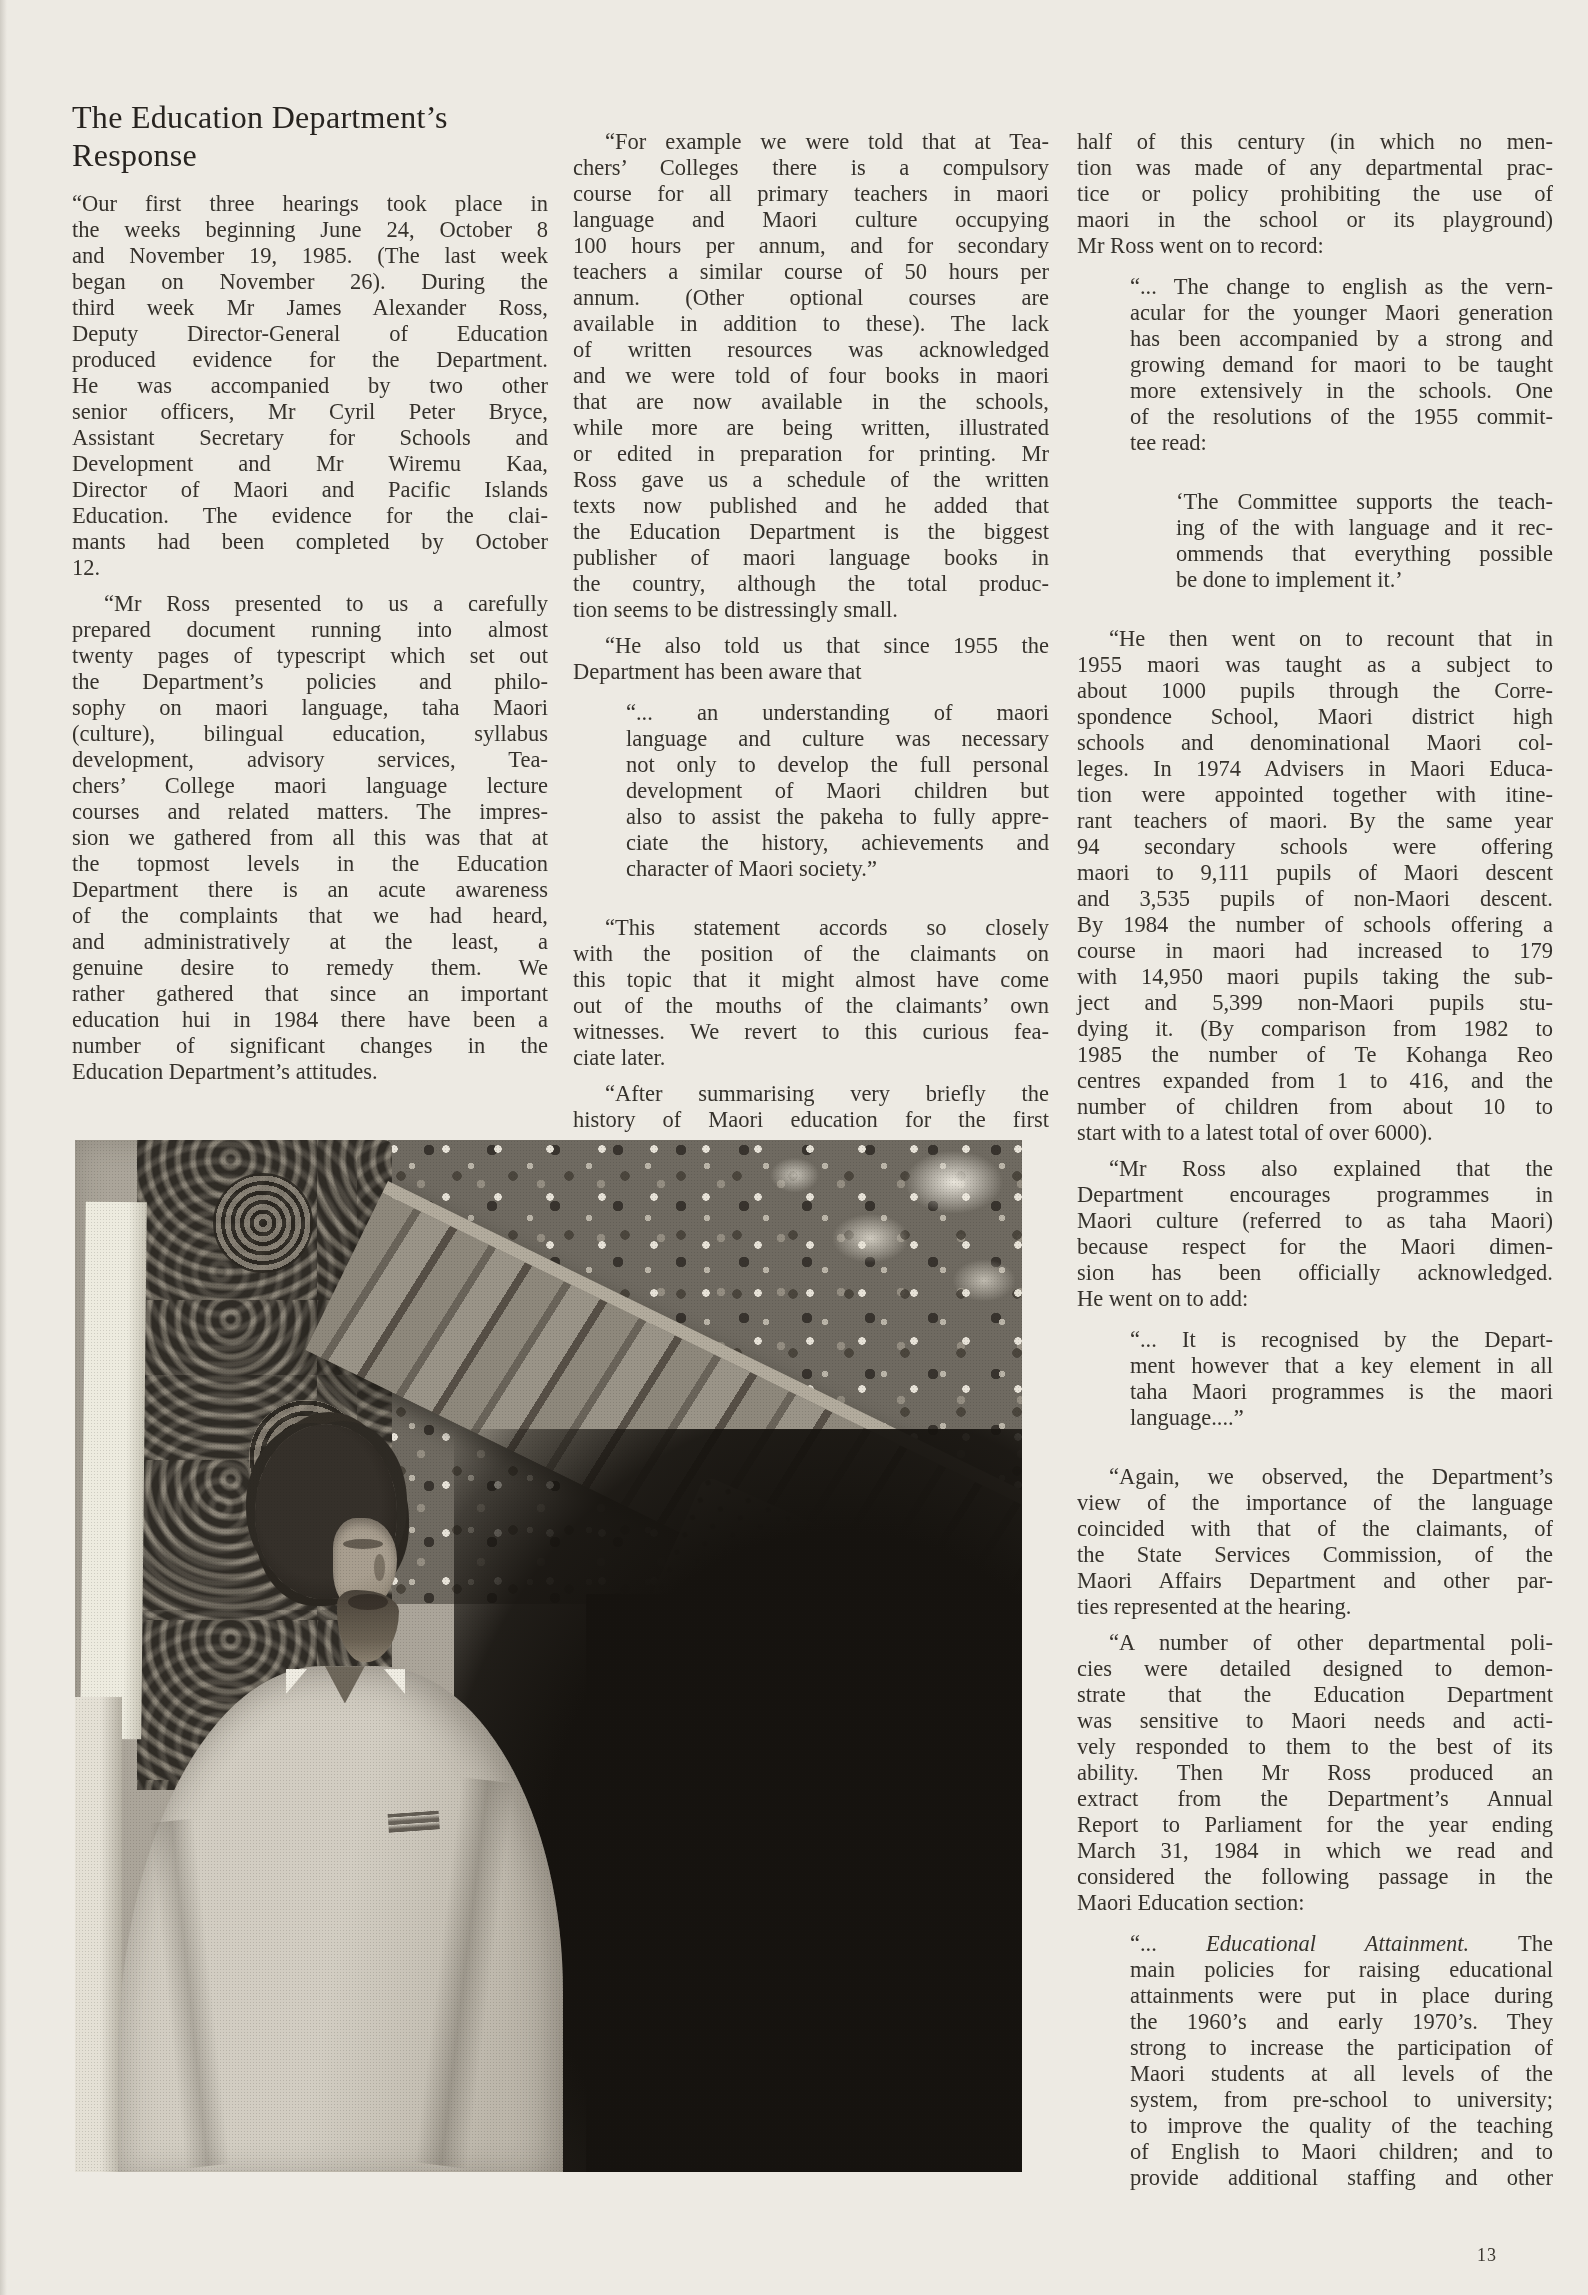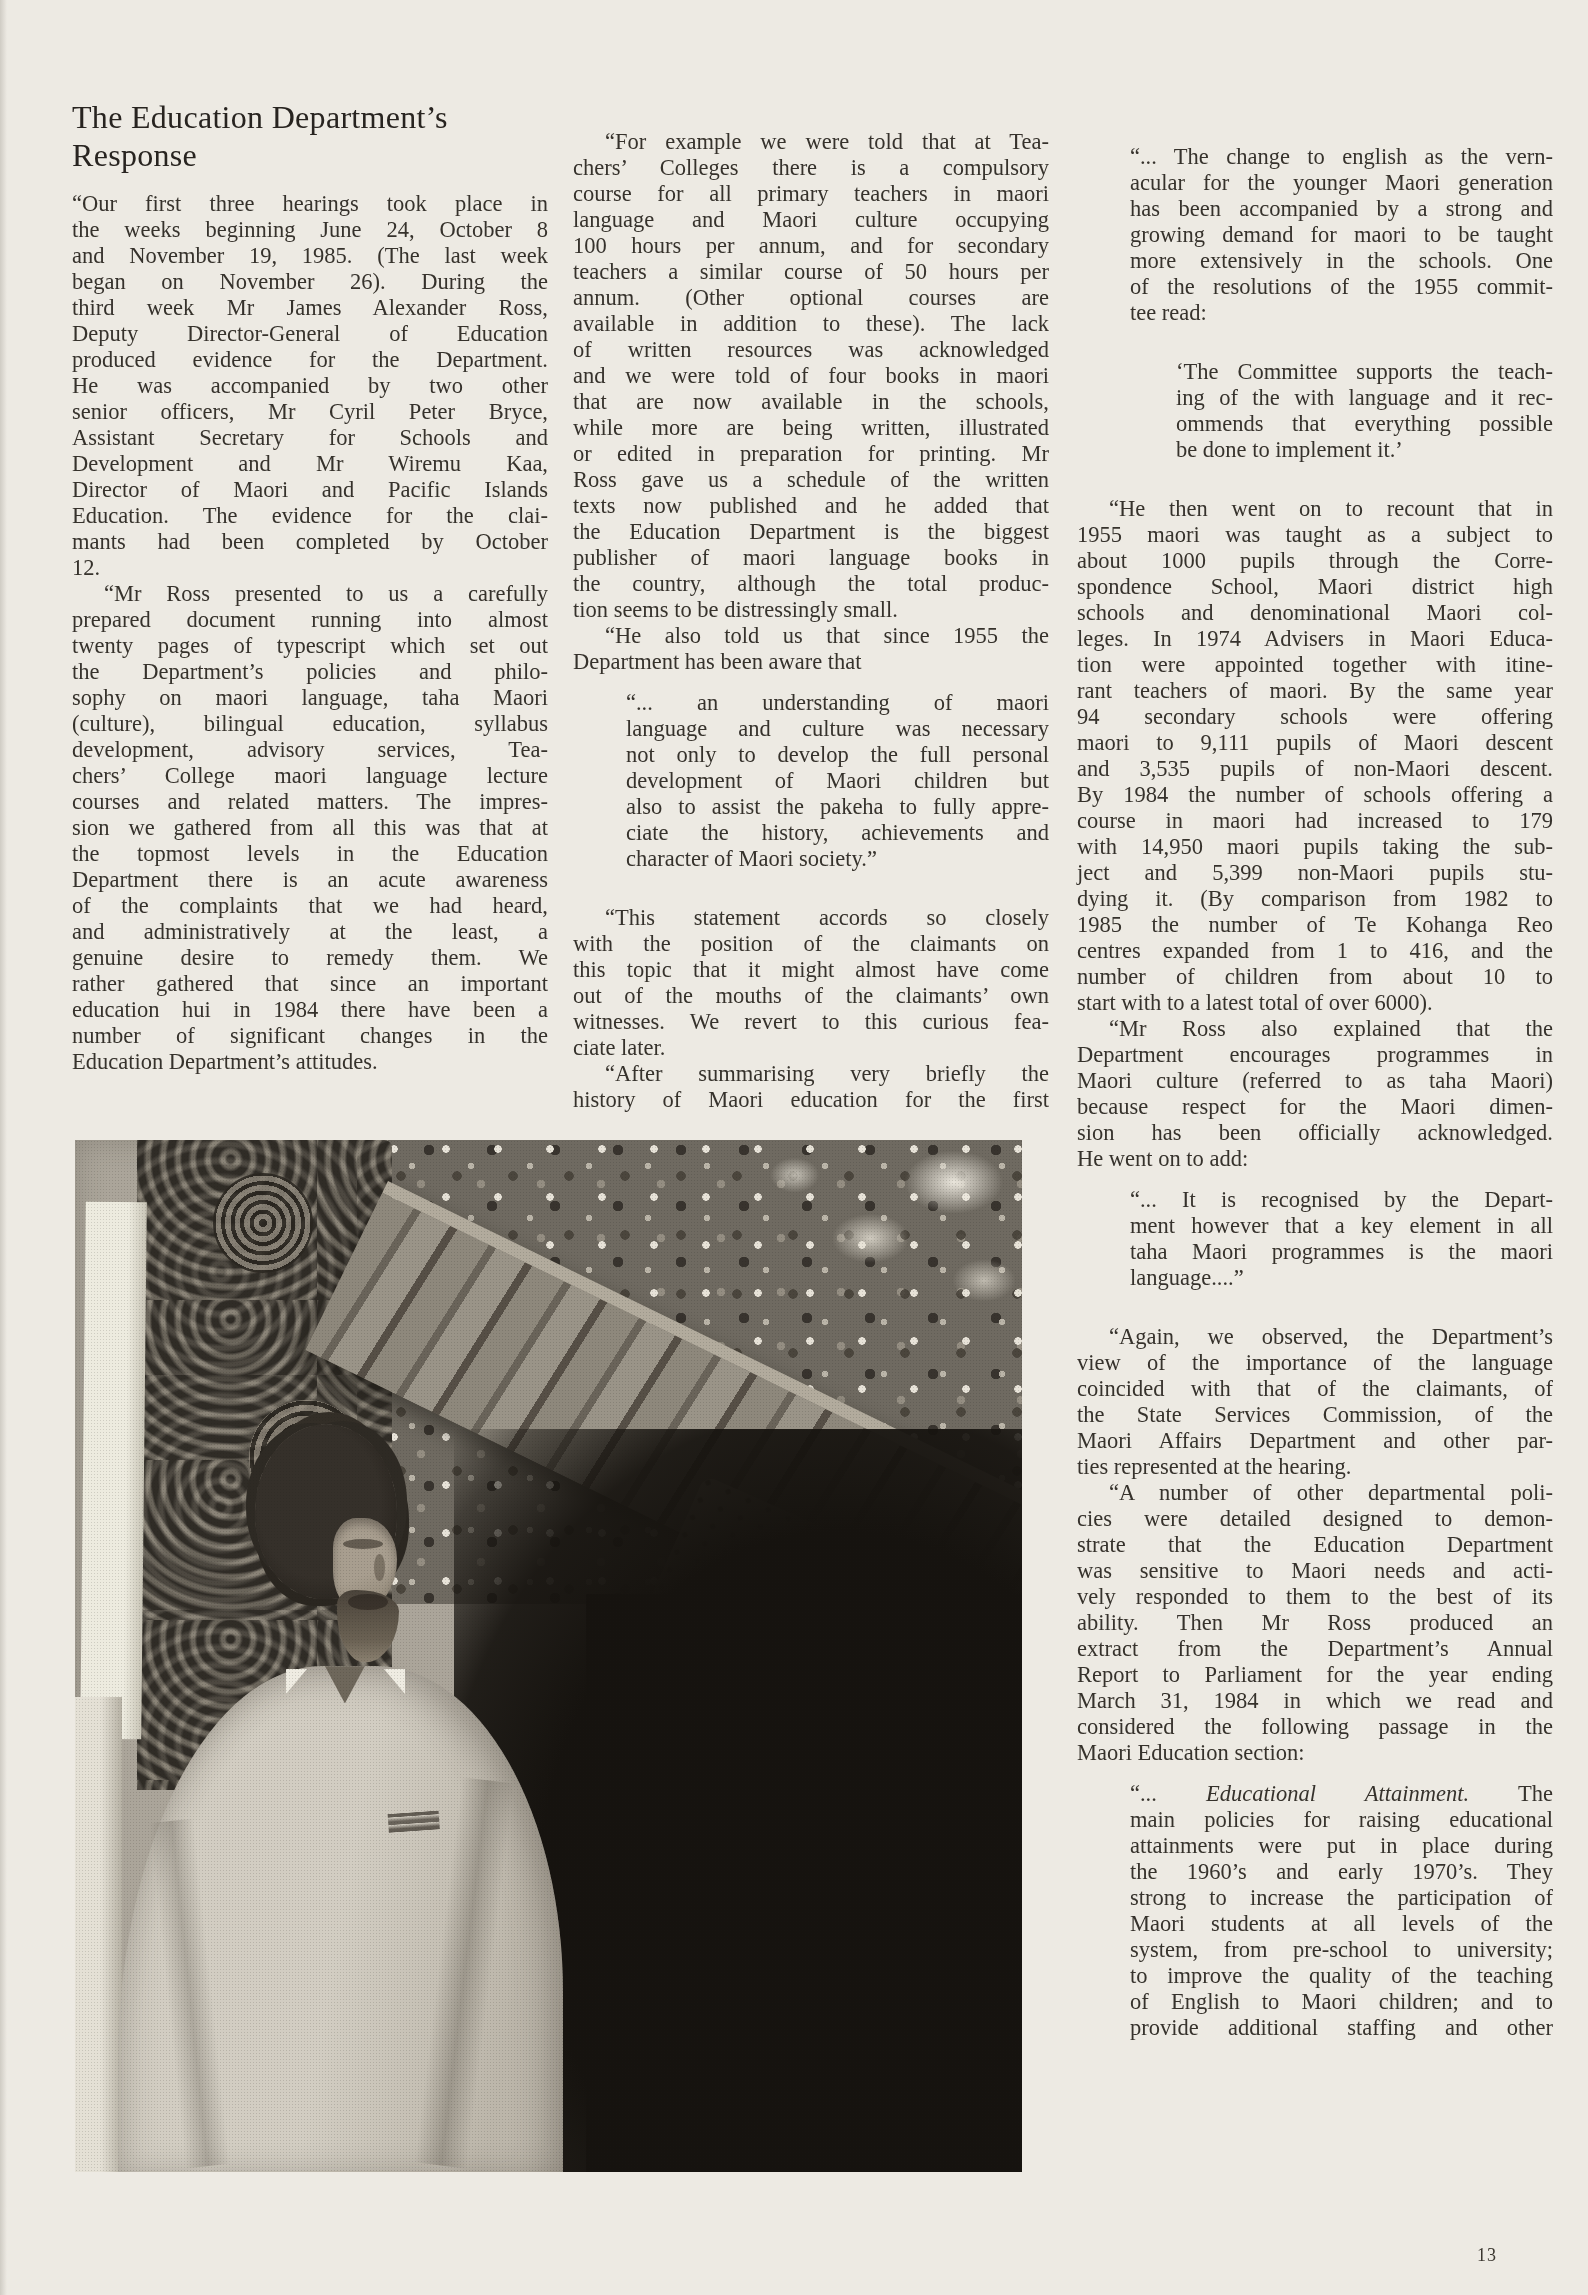--- a/index.html
+++ b/index.html
@@ -17,21 +17,21 @@
 
   
   .column{position:absolute;top:129px;width:476px;}
   #col1{left:72px;top:98px;}
   #col2{left:573px;}
   #col3{left:1077px;}
 
   .headline{margin:0 0 17px 0;color:#282420;}
   .headline .hl{display:block;font-weight:400;font-size:32px;line-height:38px;letter-spacing:0.3px;}
 
-  .block + .block{}
+  .block + .block{margin-top:10px;}
   .block.q1, .block.q2{margin-top:15px;}
   .block.q1 + .block, .block.q2 + .block{margin-top:33px;}
   .block.q1{margin-left:53px;}
   .block.q2{margin-left:99px;}
 
   .line{
     font-size:22.5px;line-height:26px;color:#36322c;
     text-align:justify;text-align-last:justify;
   }
   .line.end{text-align-last:left;}
@@ -226,20 +226,27 @@
         <div class="line">witnesses. We revert to this curious fea-</div>
         <div class="line end">ciate later.</div>
       </div>
       <div class="block q0 indent">
         <div class="line">“After summarising very briefly the</div>
         <div class="line">history of Maori education for the first</div>
       </div>
     </div>
 
   <div class="column" id="col3">
+      <div class="block q0">
+        <div class="line">half of this century (in which no men-</div>
+        <div class="line">tion was made of any departmental prac-</div>
+        <div class="line">tice or policy prohibiting the use of</div>
+        <div class="line">maori in the school or its playground)</div>
+        <div class="line end">Mr Ross went on to record:</div>
+      </div>
       <div class="block q1">
         <div class="line">“... The change to english as the vern-</div>
         <div class="line">acular for the younger Maori generation</div>
         <div class="line">has been accompanied by a strong and</div>
         <div class="line">growing demand for maori to be taught</div>
         <div class="line">more extensively in the schools. One</div>
         <div class="line">of the resolutions of the 1955 commit-</div>
         <div class="line end">tee read:</div>
       </div>
       <div class="block q2">

